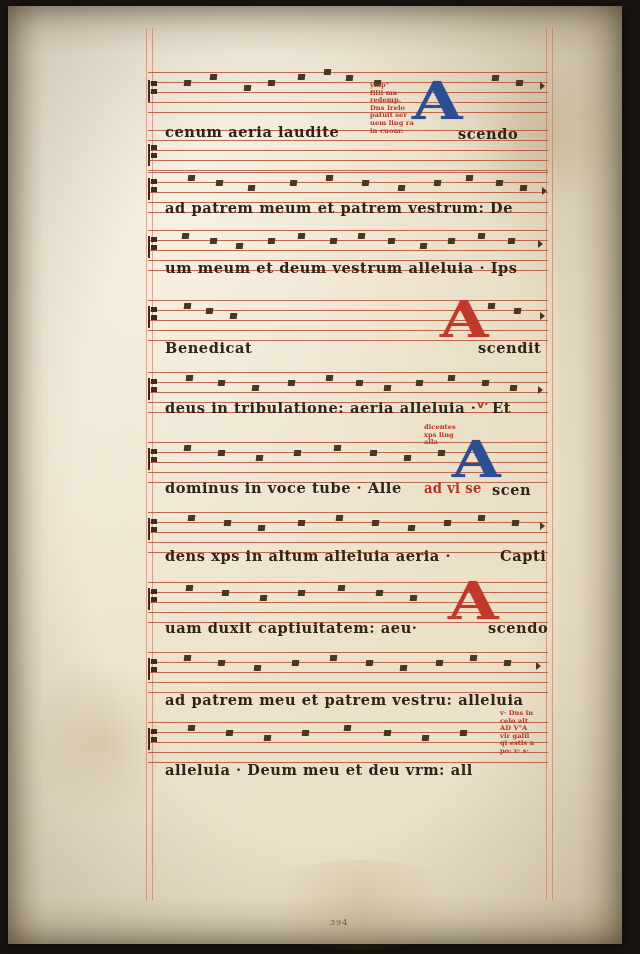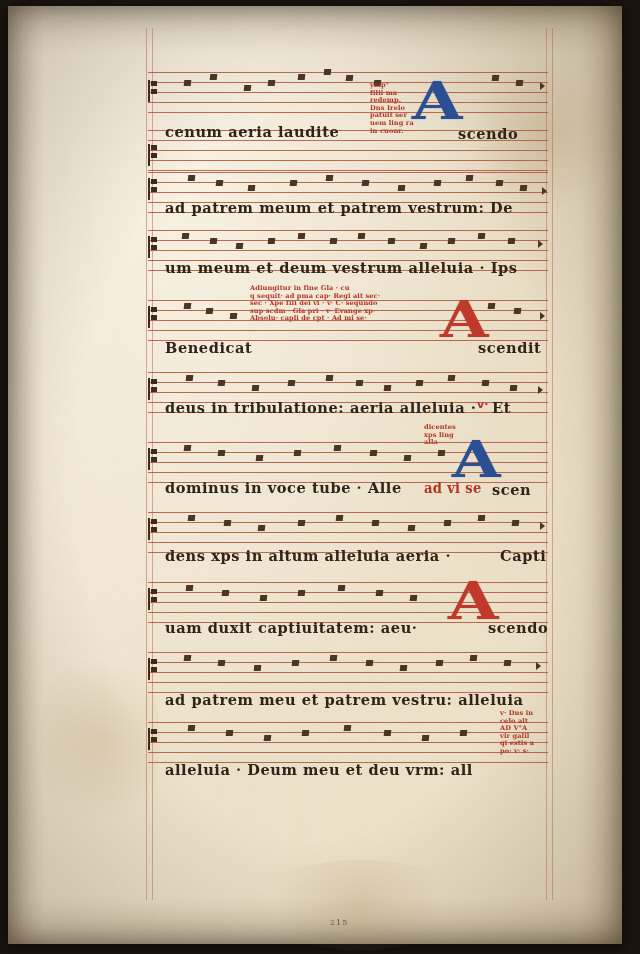--- a/index.html
+++ b/index.html
@@ -301,25 +301,20 @@
     <div class="note" style="left:182px; top:8px;"></div>
     <div class="note" style="left:210px; top:3px;"></div>
     <div class="note" style="left:240px; top:8px;"></div>
     <div class="note" style="left:272px; top:13px;"></div>
     <div class="note" style="left:300px; top:8px;"></div>
     <div class="note" style="left:330px; top:3px;"></div>
     <div class="note" style="left:360px; top:8px;"></div>
     <div class="custos" style="left:390px; top:10px;"></div>
   </div>
   <div class="chant" style="left:165px; top:258px;">um meum et deum vestrum alleluia · Ips</div>
-  <div class="rub tiny" style="left:250px; top:285px;">Adiungitur in fine Gla · cu
-q sequit· ad pma cap· Regi ait sec·
-sec · Xpe fili dei vi · v· C· sequndo
-sup scdm · Gla pri · v· Evange xp·
-Absolu· capli de cpt · Ad mi se·</div>
 
   <div class="stave" style="top:300px;">
     <div class="line l0"></div>
     <div class="line l1"></div>
     <div class="line l2"></div>
     <div class="line l3"></div>
     <div class="line l4"></div>
     <div class="clef" style="left:0px; top:6px;">
       <div class="bar"></div>
         <div class="sq" style="top:1px;"></div>
@@ -493,14 +488,14 @@
     <div class="note" style="left:312px; top:8px;"></div>
   </div>
   <div class="chant" style="left:165px; top:760px;">alleluia · Deum meu et deu vrm: all</div>
   <div class="rub tiny" style="left:500px; top:710px;">v· Dns in
 celo alt
 AD V°A
 vir galil
 qi estis a
 po· v· s·</div>
 
-  <div class="foliono" style="left:330px; top:918px;">215</div>
+  <div class="foliono" style="left:330px; top:918px;">394</div>
 </div>
 
 </body></html>

